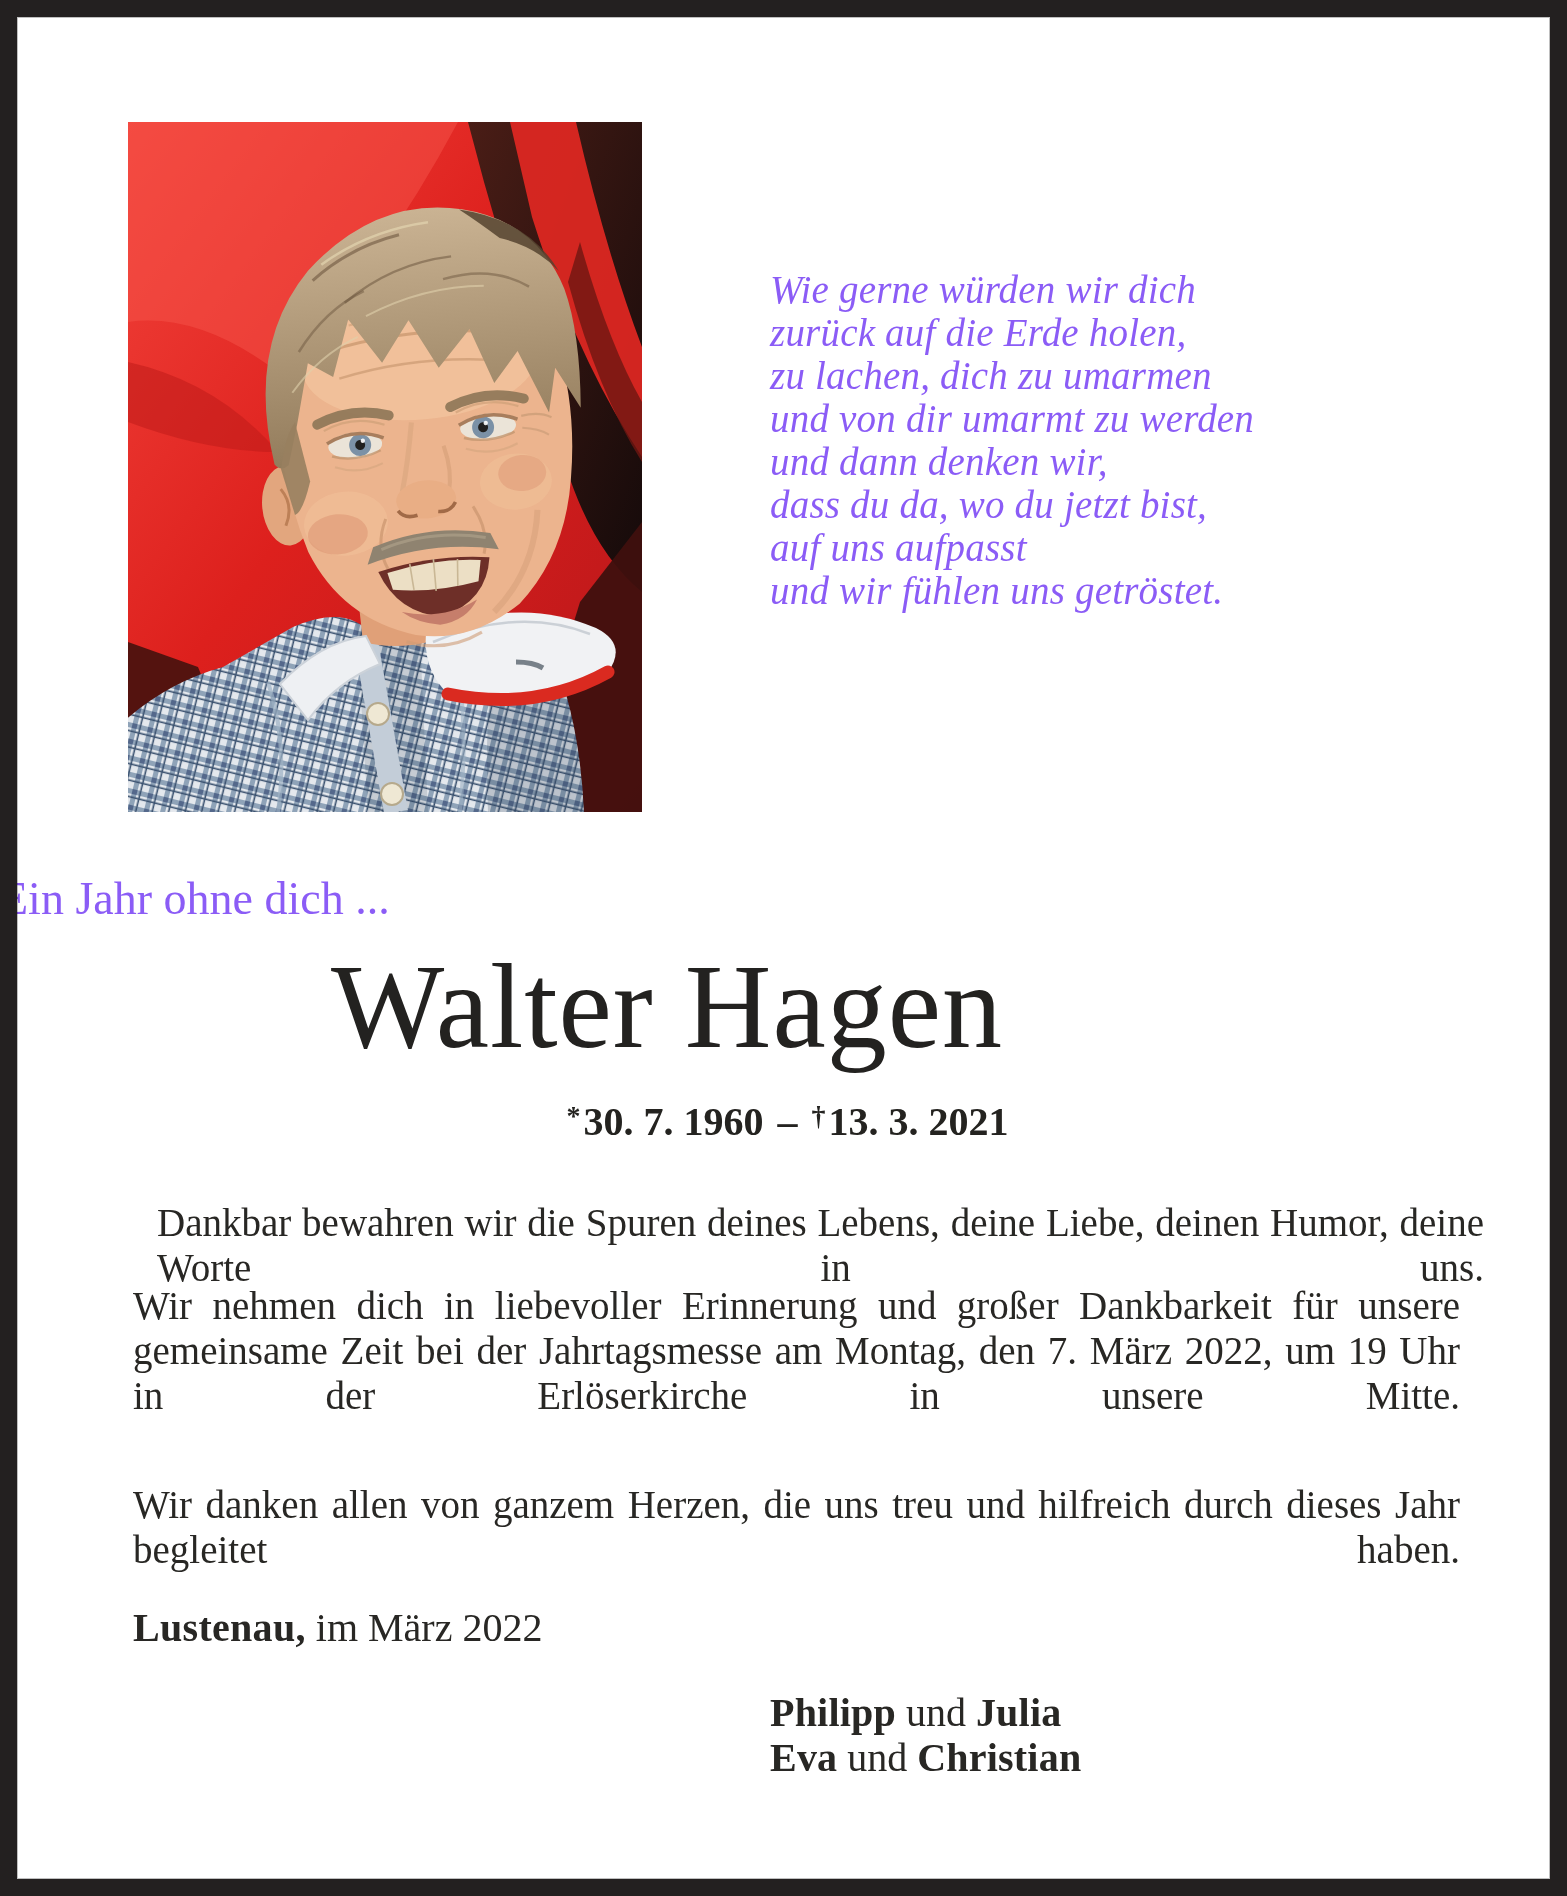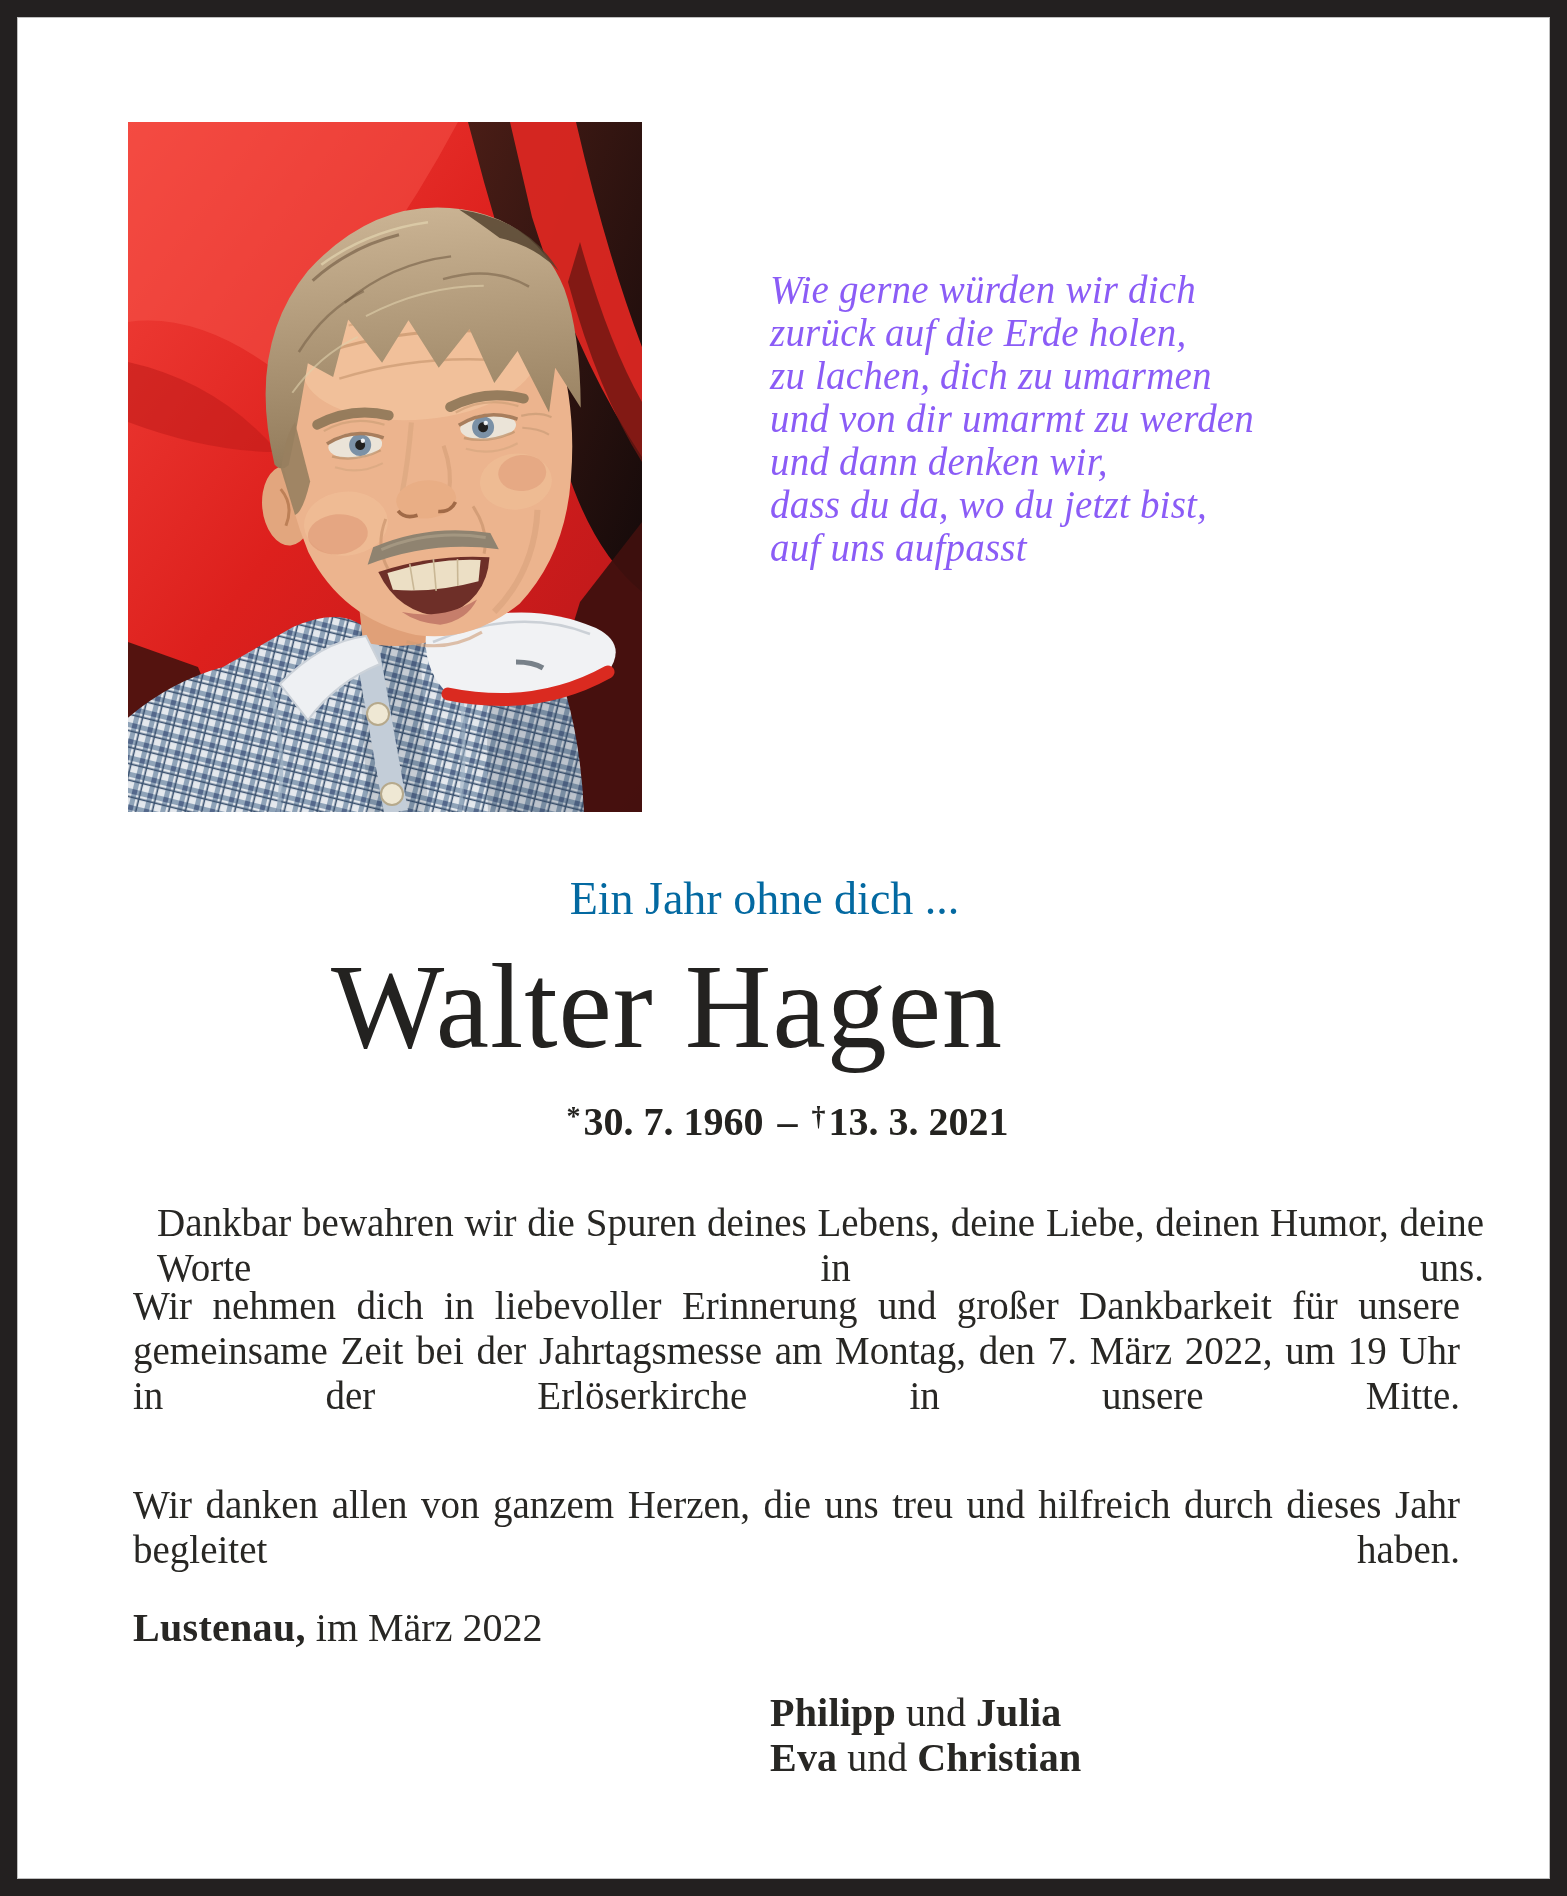--- a/index.html
+++ b/index.html
@@ -22,21 +22,21 @@
     width: 514px; height: 690px; overflow: hidden;
   }
   .photo svg { display: block; }
   .poem {
     position: absolute; left: 770px; top: 268px;
     font-style: italic; font-size: 39px; line-height: 43px;
     color: #8b5cf6; letter-spacing: 0.2px; white-space: nowrap;
   }
   .subtitle {
     position: absolute; left: 0; top: 872px; width: 1529px;
-    text-align: center; font-size: 46px; color: #0369a1;
+    text-align: left; font-size: 46px; color: #8b5cf6;
   }
   .name {
     position: absolute; left: 0; top: 938px; width: 1334px;
     text-align: center; font-size: 120px; line-height: 1.15;
     color: #232220; letter-spacing: 1px;
   }
   .dates {
     position: absolute; left: 4px; top: 1098px; width: 1567px;
     text-align: center; font-size: 40px; font-weight: bold; color: #242320;
   }
@@ -200,20 +200,21 @@
 </div>
 
 <div class="poem">
   <div>Wie gerne würden wir dich</div>
   <div>zurück auf die Erde holen,</div>
   <div>zu lachen, dich zu umarmen</div>
   <div>und von dir umarmt zu werden</div>
   <div>und dann denken wir,</div>
   <div>dass du da, wo du jetzt bist,</div>
   <div>auf uns aufpasst</div>
+  <div>und wir fühlen uns getröstet.</div>
 </div>
 
 <div class="subtitle">Ein Jahr ohne dich ...</div>
 <div class="name">Walter Hagen</div>
 
 <div class="dates">
   <span class="date-sym">*</span><span>30. 7. 1960</span>
   <span class="date-sep">–</span>
   <span class="date-sym">†</span><span>13. 3. 2021</span>
 </div>

